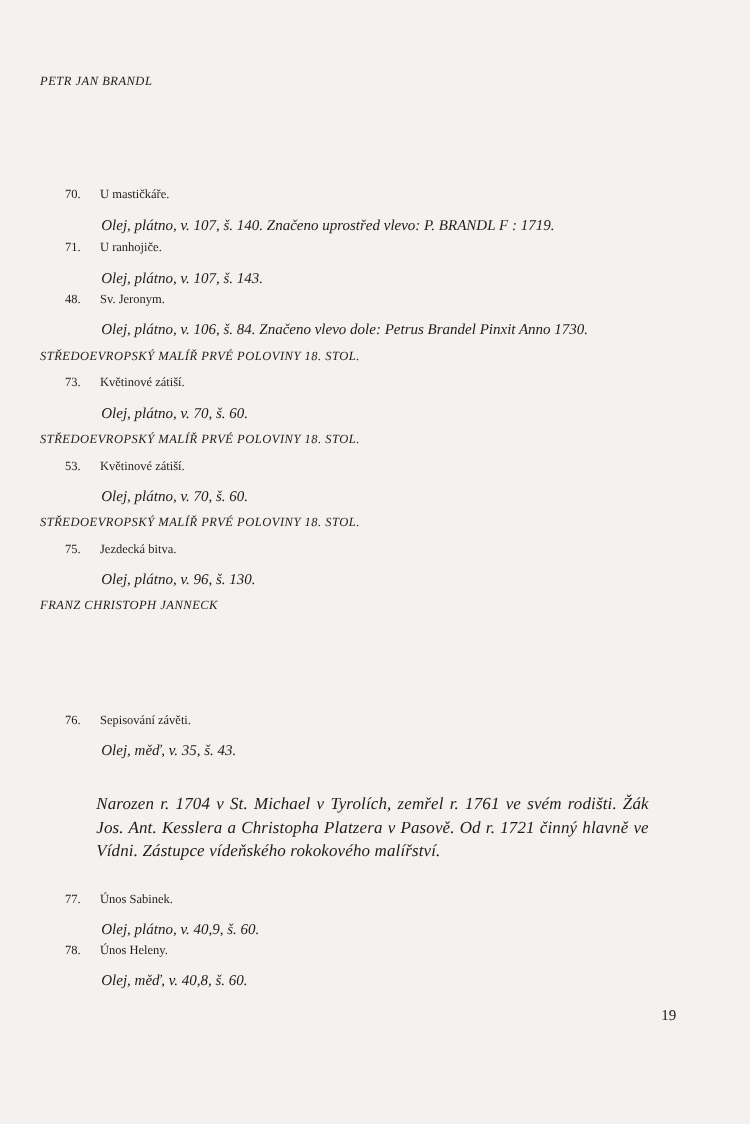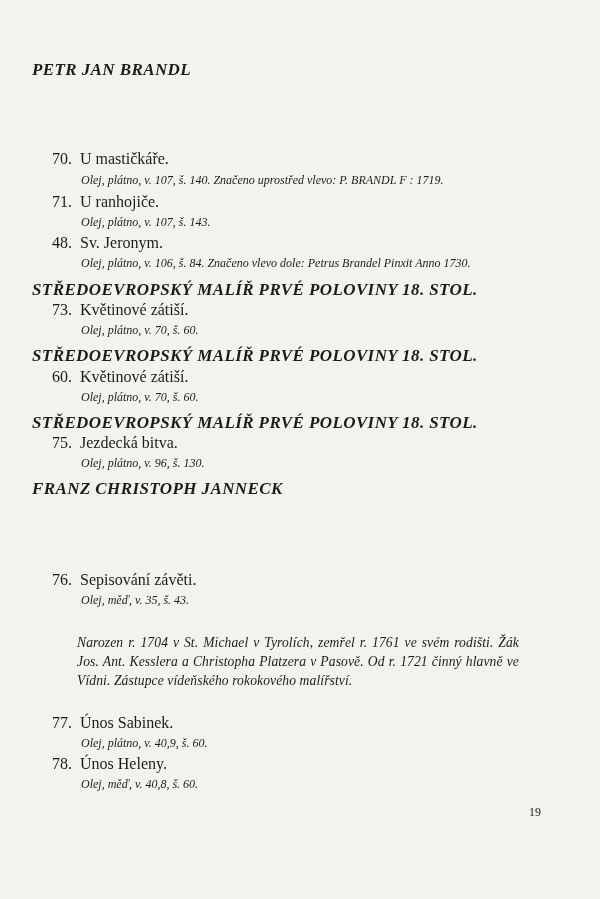--- a/index.html
+++ b/index.html
@@ -6,31 +6,31 @@
   body {
     width:600px; height:899px; overflow:hidden;
     background:#f3f2ee;
     color:#1e1c1a;
     font-family:"Liberation Serif","DejaVu Serif",serif;
     position:relative;
   }
   .page { position:absolute; left:0; top:0; width:600px; height:899px; }
   .artist {
     position:absolute; left:32px;
-    font-style:italic; font-size:17px; letter-spacing:0.4px;font-weight:bold;
+    font-style:italic; font-size:10px; letter-spacing:0.4px;
   }
   .bio {
     position:absolute; left:77px; width:442px;
     font-style:italic; font-size:13.6px; line-height:19.2px;
     text-align:justify; text-align-last:left;
     letter-spacing:0.1px;
   }
   .item-title {
     position:absolute; left:52px;
-    font-size:16px;
+    font-size:10px;
   }
   .item-title .num { display:inline-block; width:28px; text-align:left; }
   .item-detail {
     position:absolute; left:81px;
     font-style:italic; font-size:12px; white-space:nowrap;
   }
   .page-number {
     position:absolute; left:529px; top:805px;
     font-size:12px;
   }
@@ -58,21 +58,21 @@
   <div class="item-detail" style="top:256px">Olej, plátno, v. 106, š. 84. Značeno vlevo dole: Petrus Brandel Pinxit Anno 1730.</div>
 
   <div class="artist" style="top:280px">STŘEDOEVROPSKÝ MALÍŘ PRVÉ POLOVINY 18. STOL.</div>
   <div class="item-title" style="top:301px">
     <span class="num">73.</span><span>Květinové zátiší.</span>
   </div>
   <div class="item-detail" style="top:323px">Olej, plátno, v. 70, š. 60.</div>
 
   <div class="artist" style="top:346px">STŘEDOEVROPSKÝ MALÍŘ PRVÉ POLOVINY 18. STOL.</div>
   <div class="item-title" style="top:368px">
-    <span class="num">60.</span><span>Květinové zátiší.</span>
+    <span class="num">53.</span><span>Květinové zátiší.</span>
   </div>
   <div class="item-detail" style="top:390px">Olej, plátno, v. 70, š. 60.</div>
 
   <div class="artist" style="top:413px">STŘEDOEVROPSKÝ MALÍŘ PRVÉ POLOVINY 18. STOL.</div>
   <div class="item-title" style="top:434px">
     <span class="num">75.</span><span>Jezdecká bitva.</span>
   </div>
   <div class="item-detail" style="top:456px">Olej, plátno, v. 96, š. 130.</div>
 
   <div class="artist" style="top:479px">FRANZ CHRISTOPH JANNECK</div>

